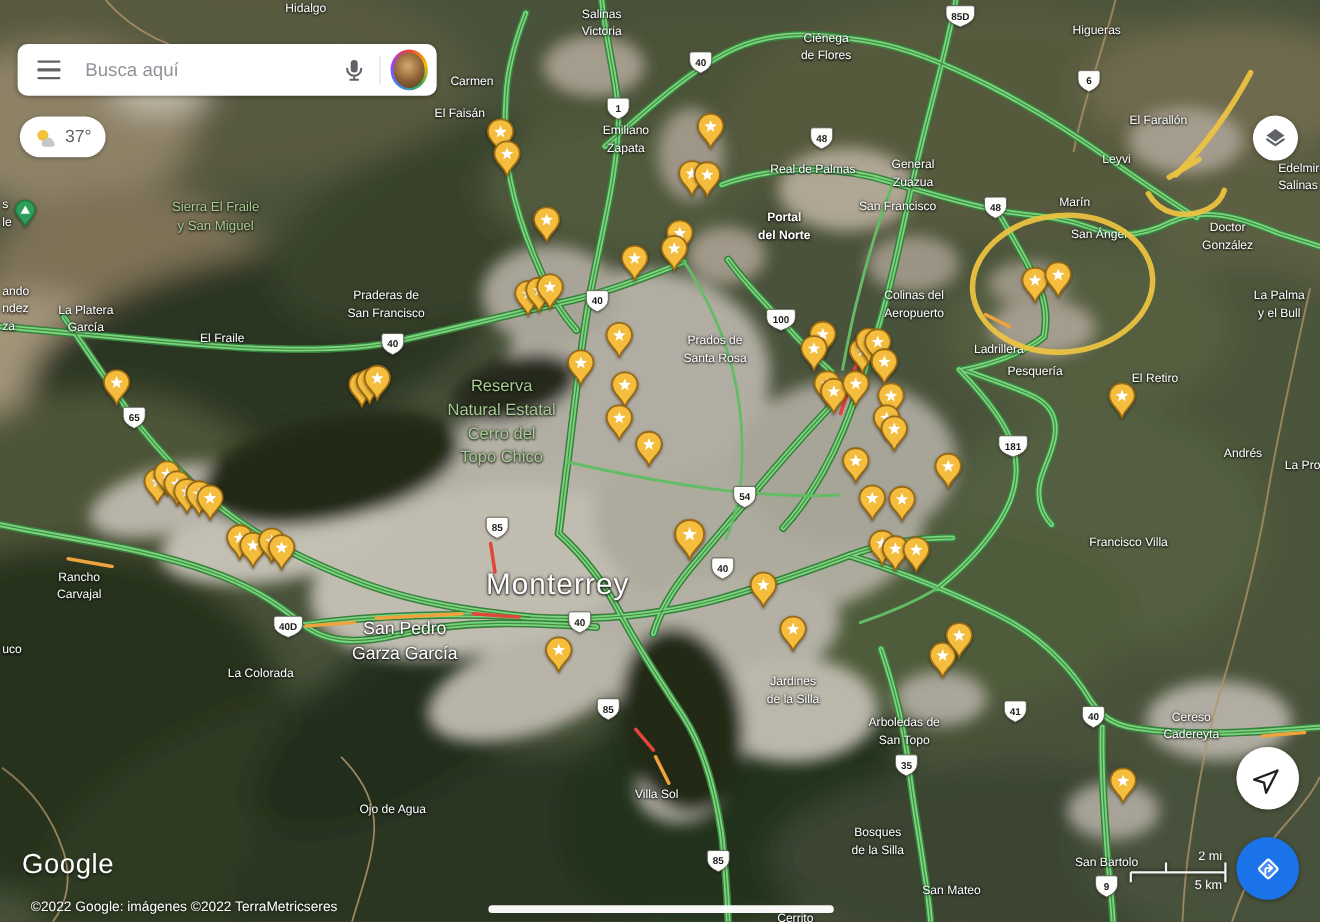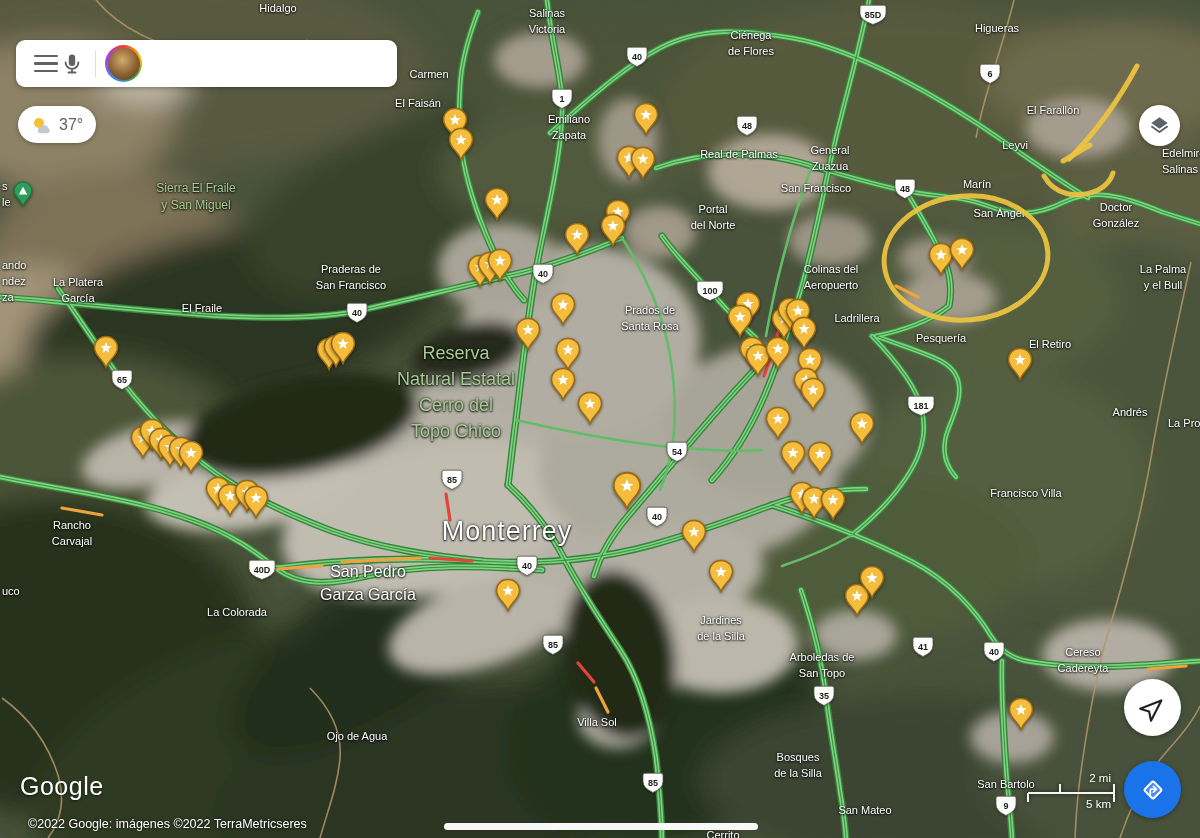--- a/index.html
+++ b/index.html
@@ -254,21 +254,21 @@
       <div class="map-label" style="left: 739px; top: 147px;">
         <div>Real de Palmas</div>
       </div>
       <div class="map-label" style="left: 830px; top: 143px;">
         <div>General</div>
         <div>Zuazua</div>
       </div>
       <div class="map-label" style="left: 816px; top: 181px;">
         <div>San Francisco</div>
       </div>
-      <div class="map-label" style="left: 713px; top: 202px;">
+      <div class="map-label" style="left: 713px; top: 191px; font-weight: bold;">
         <div>Portal</div>
         <div>del Norte</div>
       </div>
       <div class="map-label" style="left: 977px; top: 177px;">
         <div>Marín</div>
       </div>
       <div class="map-label" style="left: 1053px; top: 103px;">
         <div>El Farallón</div>
       </div>
       <div class="map-label" style="left: 1015px; top: 138px;">
@@ -301,21 +301,21 @@
         <div>San Francisco</div>
       </div>
       <div class="map-label" style="left: 650px; top: 303px;">
         <div>Prados de</div>
         <div>Santa Rosa</div>
       </div>
       <div class="map-label" style="left: 831px; top: 262px;">
         <div>Colinas del</div>
         <div>Aeropuerto</div>
       </div>
-      <div class="map-label" style="left: 857px; top: 311px;">
+      <div class="map-label" style="left: 908px; top: 311px;">
         <div>Ladrillera</div>
       </div>
       <div class="map-label" style="left: 941px; top: 331px;">
         <div>Pesquería</div>
       </div>
       <div class="map-label" style="left: 1050px; top: 337px;">
         <div>El Retiro</div>
       </div>
       <div class="map-label" style="left: 1163px; top: 262px;">
         <div>La Palma</div>
@@ -368,21 +368,21 @@
       <div class="map-label" style="left: 723px; top: 828px;">
         <div>Cerrito</div>
       </div>
       <div class="map-label" style="left: 1006px; top: 777px;">
         <div>San Bartolo</div>
       </div>
       <div class="map-label" style="left: 1083px; top: 645px;">
         <div>Cereso</div>
         <div>Cadereyta</div>
       </div>
-      <div class="map-label green" style="left: 456px; top: 340px; font-size: 18px;">
+      <div class="map-label green" style="left: 456px; top: 340px; font-size: 15px;">
         <div>Reserva</div>
         <div>Natural Estatal</div>
         <div>Cerro del</div>
         <div>Topo Chico</div>
       </div>
       <div class="map-label left" style="left: 2px; top: 179px;">
         <div>s</div>
         <div>le</div>
       </div>
       <div class="map-label left" style="left: 2px; top: 258px;">
@@ -738,20 +738,21 @@
     <path d="M1044,176 C1054,194 1076,200 1098,190 C1106,186 1111,180 1113,173"></path>
   </svg>
 
 
   <div class="search-bar">
     <button class="menu-btn">
         <span></span>
         <span></span>
         <span></span>
       </button>
+    <input class="search-input" readonly="" placeholder="Busca aquí" style="">
     <button class="mic-btn">
       <svg width="20" height="22" viewBox="0 0 20 22">
         <rect x="6.8" y="1.5" width="6.4" height="11.5" rx="3.2" fill="#5f6368"></rect>
         <path d="M3.6,9.5 a6.4,6.4 0 0 0 12.8,0 M10,16 V19 M6.5,19.5 H13.5" stroke="#5f6368" stroke-width="1.9" fill="none" stroke-linecap="round"></path>
       </svg>
     </button>
     <div class="sb-divider"></div>
     <button class="avatar">
         <span class="avatar-inner"></span>
       </button>

